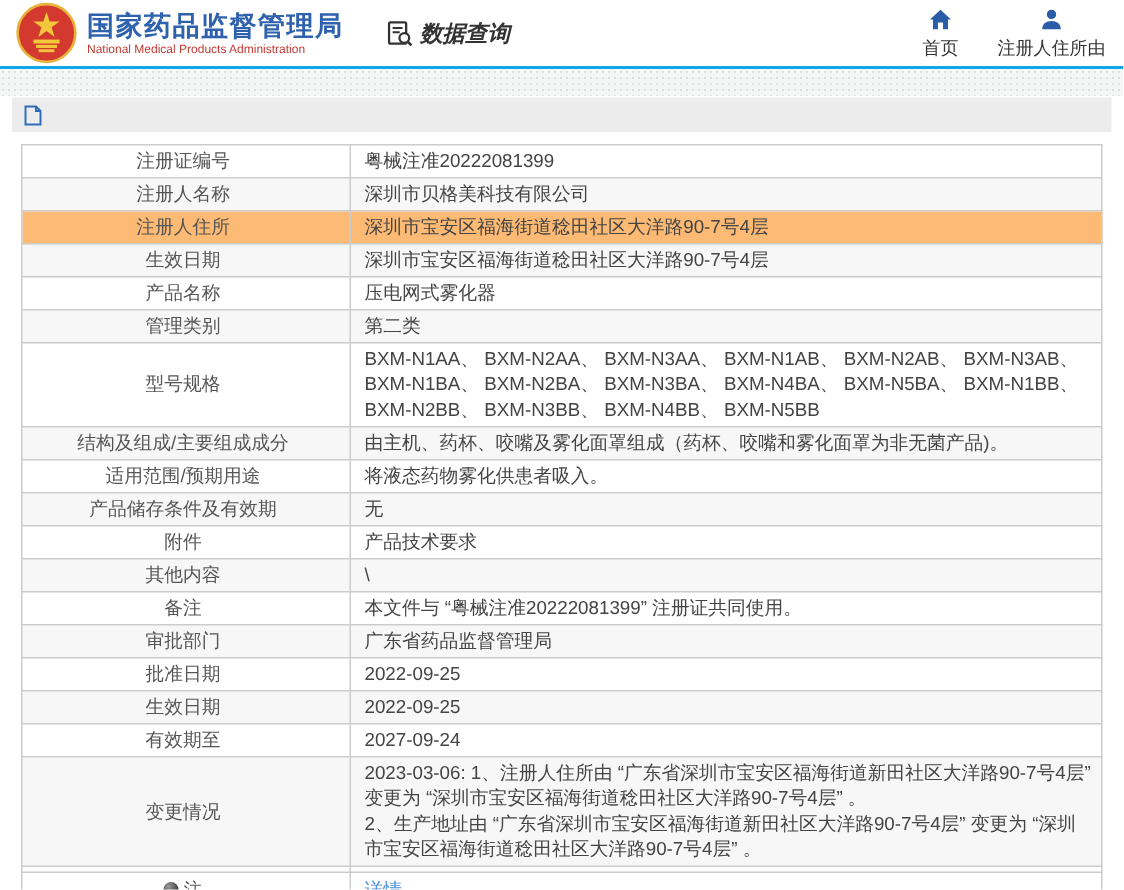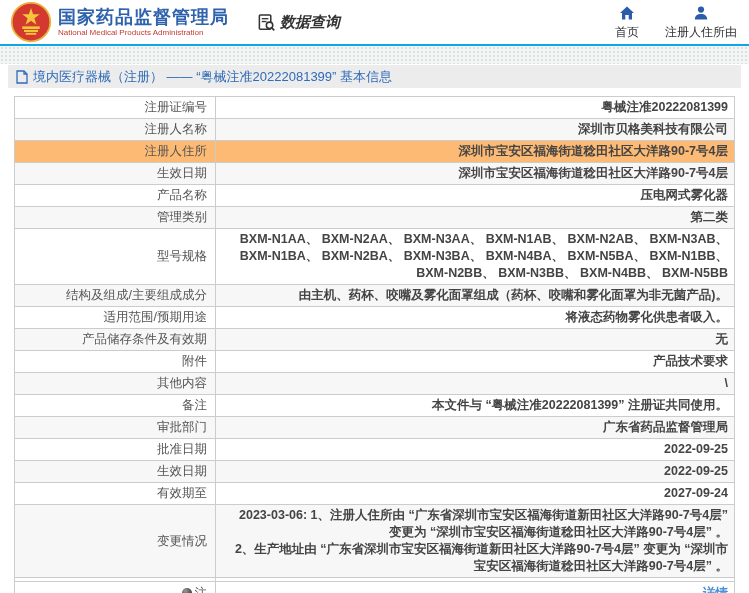--- a/index.html
+++ b/index.html
@@ -30,23 +30,23 @@
   .breadcrumb { margin:0 8px; margin-top:1px; height:23px; background:#ececec;
     display:flex; align-items:center; padding-left:8px; }
   .bc-icon { width:12px; height:14px; margin-right:5px; flex:0 0 auto; }
   .bc-text { color:#2e6bb8; font-size:13px; }
 
   
   .info-table { border-collapse:collapse; margin:8px 0 0 14px; width:721px;
     table-layout:fixed; }
   .info-table th, .info-table td { border:1px solid #ccc; font-weight:normal;
     font-size:12.5px; vertical-align:middle; }
-  .info-table th { width:201px; text-align:right; color:#555;
+  .info-table th { width:219px; color:#555;
     padding:2px 8px 2px 4px; line-height:17px; }
-  .info-table td { text-align:right; color:#444; padding:2px 6px 2px 9px; line-height:17px;font-weight:bold; }
+  .info-table td { text-align:left; color:#444; padding:2px 6px 2px 9px; line-height:17px; }
   .info-table tr { background:#fff; height:21px; }
   .info-table tr:nth-child(even) { background:#f7f7f7; }
   .info-table tr.hover-row { background:#fdba74; }
   .info-table tr.spacer { background:#fff; height:4px; }
   .info-table tr.spacer th, .info-table tr.spacer td { padding:0; }
   .info-table tr.note-row { background:#fff; height:24px; }
   .change-cell { white-space:pre-wrap; }
   .note-icon { display:inline-block; width:10px; height:10px; border-radius:50%;
     background:radial-gradient(circle at 35% 30%, #9a9a9a, #3a3a3a 70%);
     margin-right:3px; vertical-align:-1px; }
@@ -95,21 +95,20 @@
   </div>
 </div>
 
 <div class="texture-strip"></div>
 
 <div class="breadcrumb">
   <svg class="bc-icon" viewBox="0 0 12 14">
     <path d="M1 1 H8 L11 4 V13 H1 Z" fill="none" stroke="#2e6bb8" stroke-width="1.3"></path>
     <path d="M8 1 V4 H11" fill="none" stroke="#2e6bb8" stroke-width="1.3"></path>
   </svg>
-  <span class="bc-text">境内医疗器械（注册） —— “粤械注准20222081399” 基本信息</span>
 </div>
 
 <table class="info-table">
   <tbody>
     <tr>
       <th>注册证编号</th>
       <td>粤械注准20222081399</td>
     </tr>
     <tr>
       <th>注册人名称</th>

